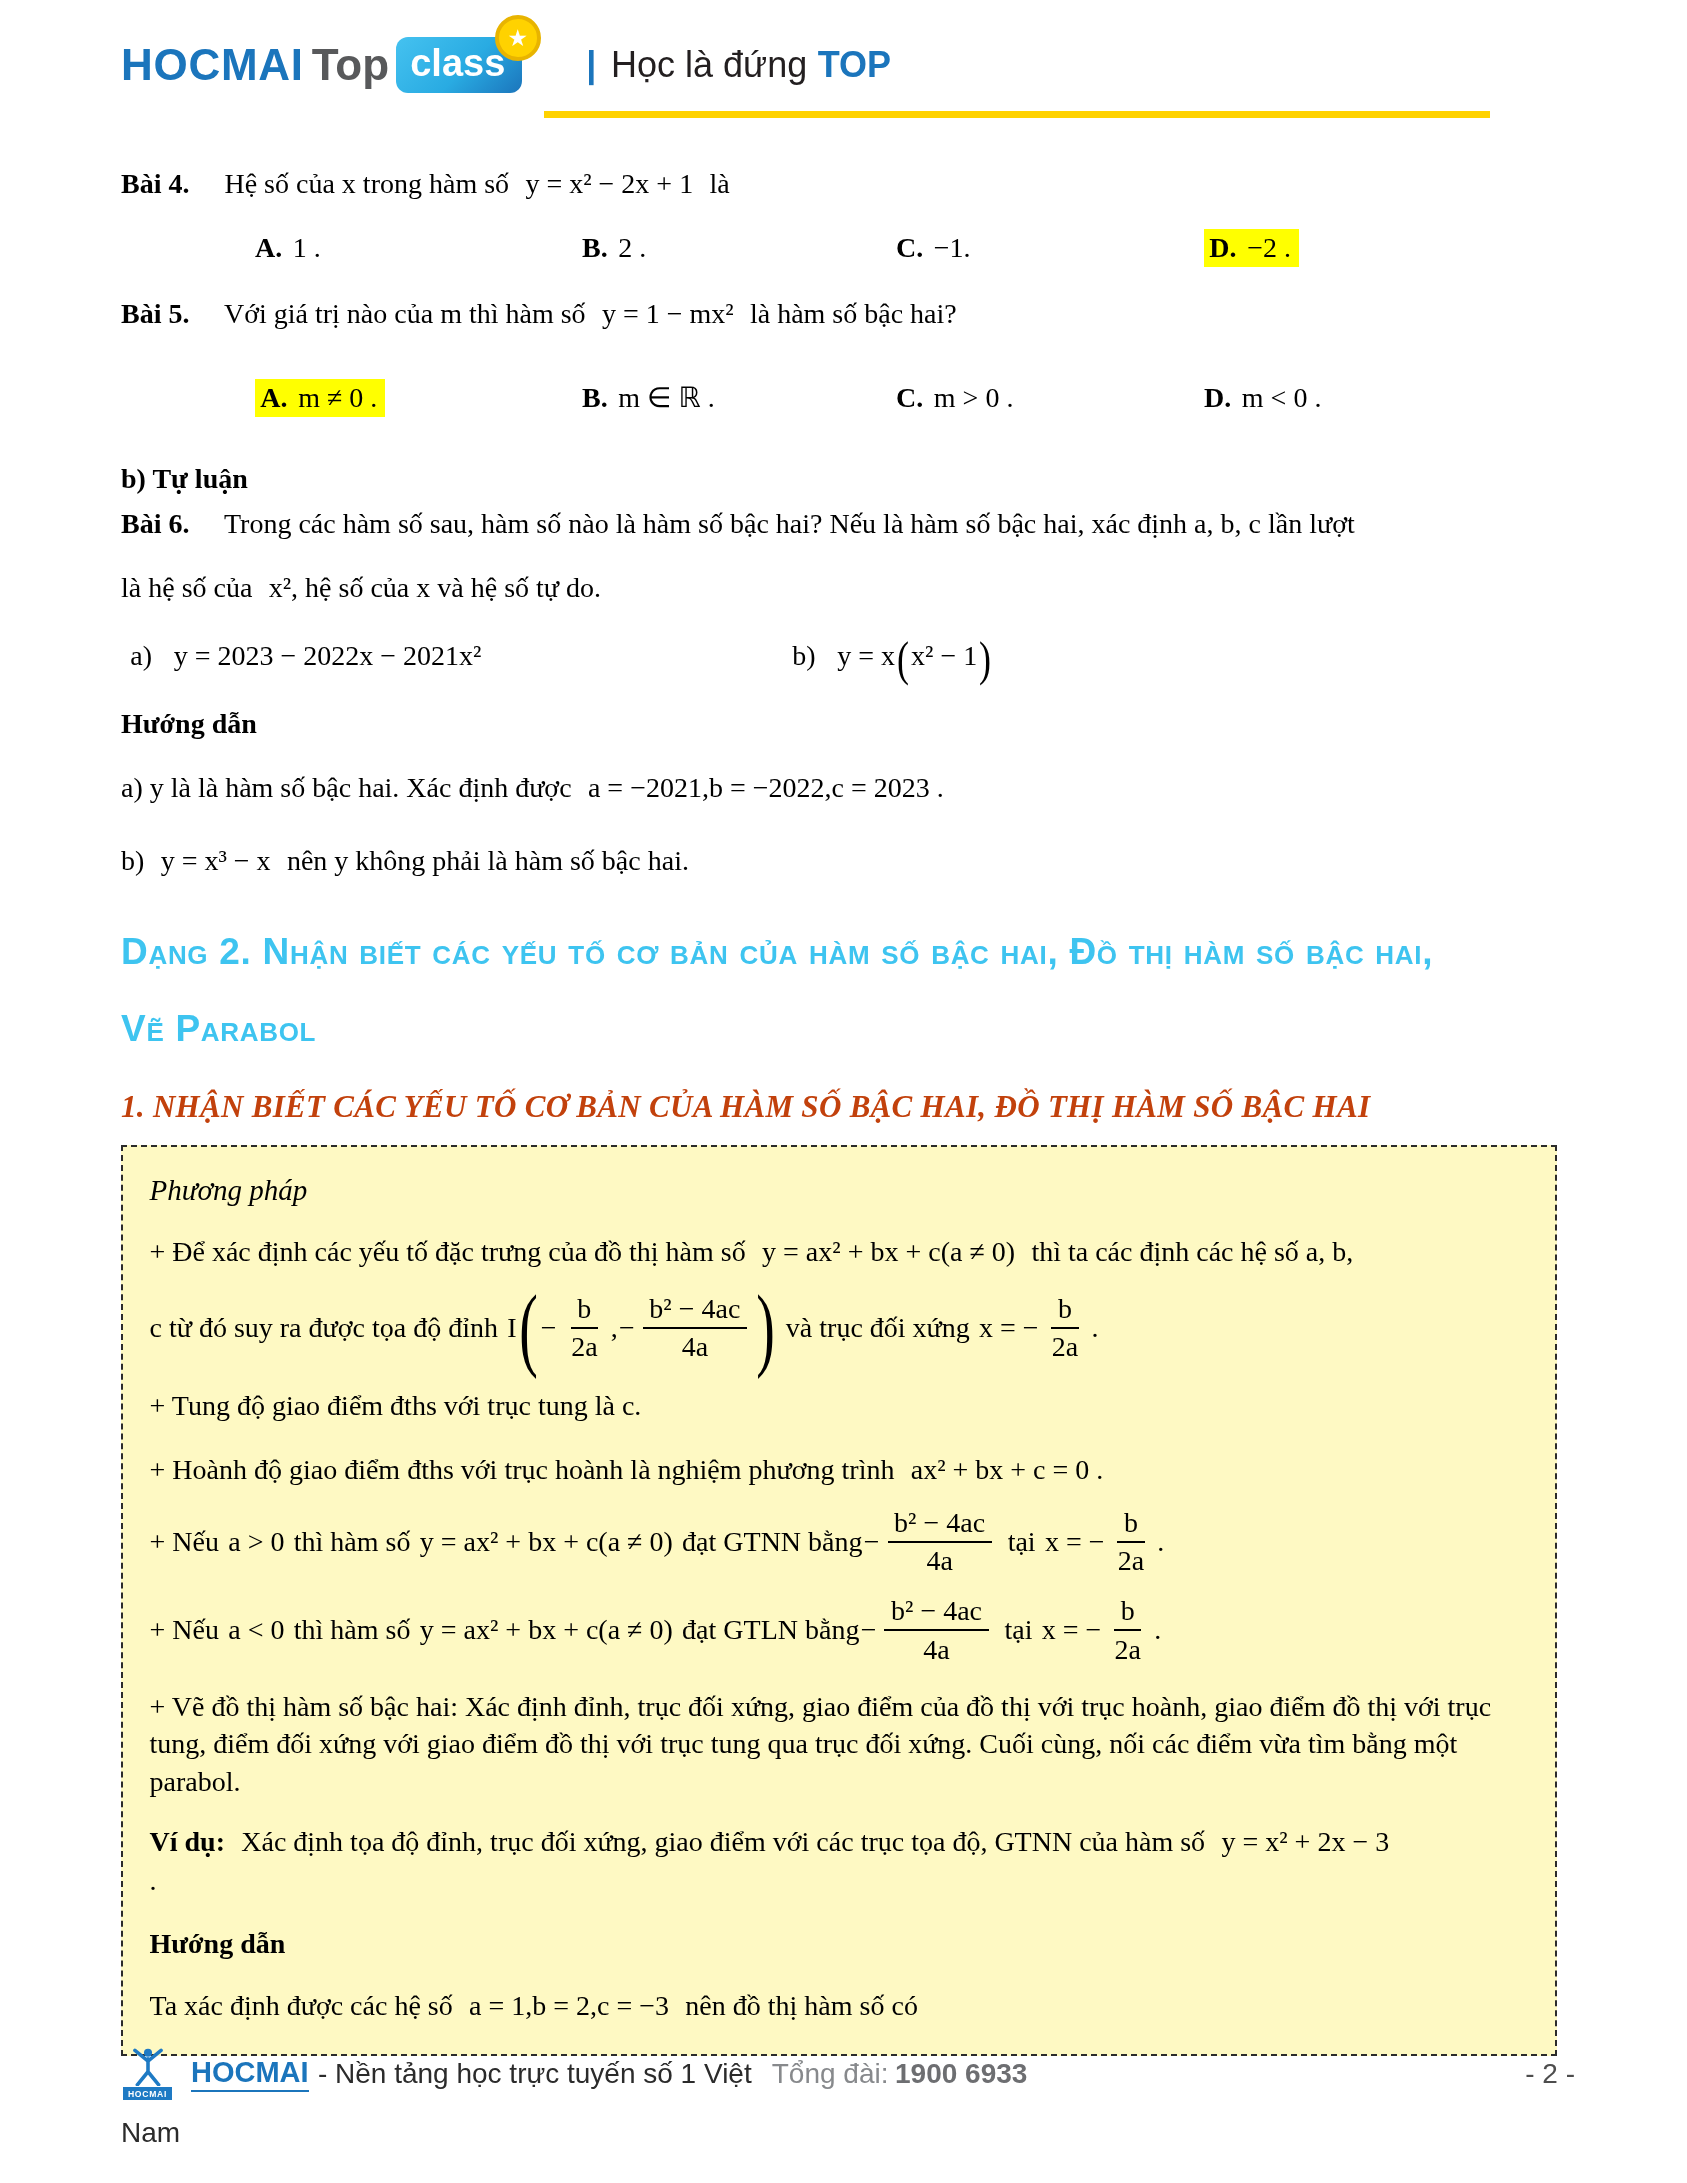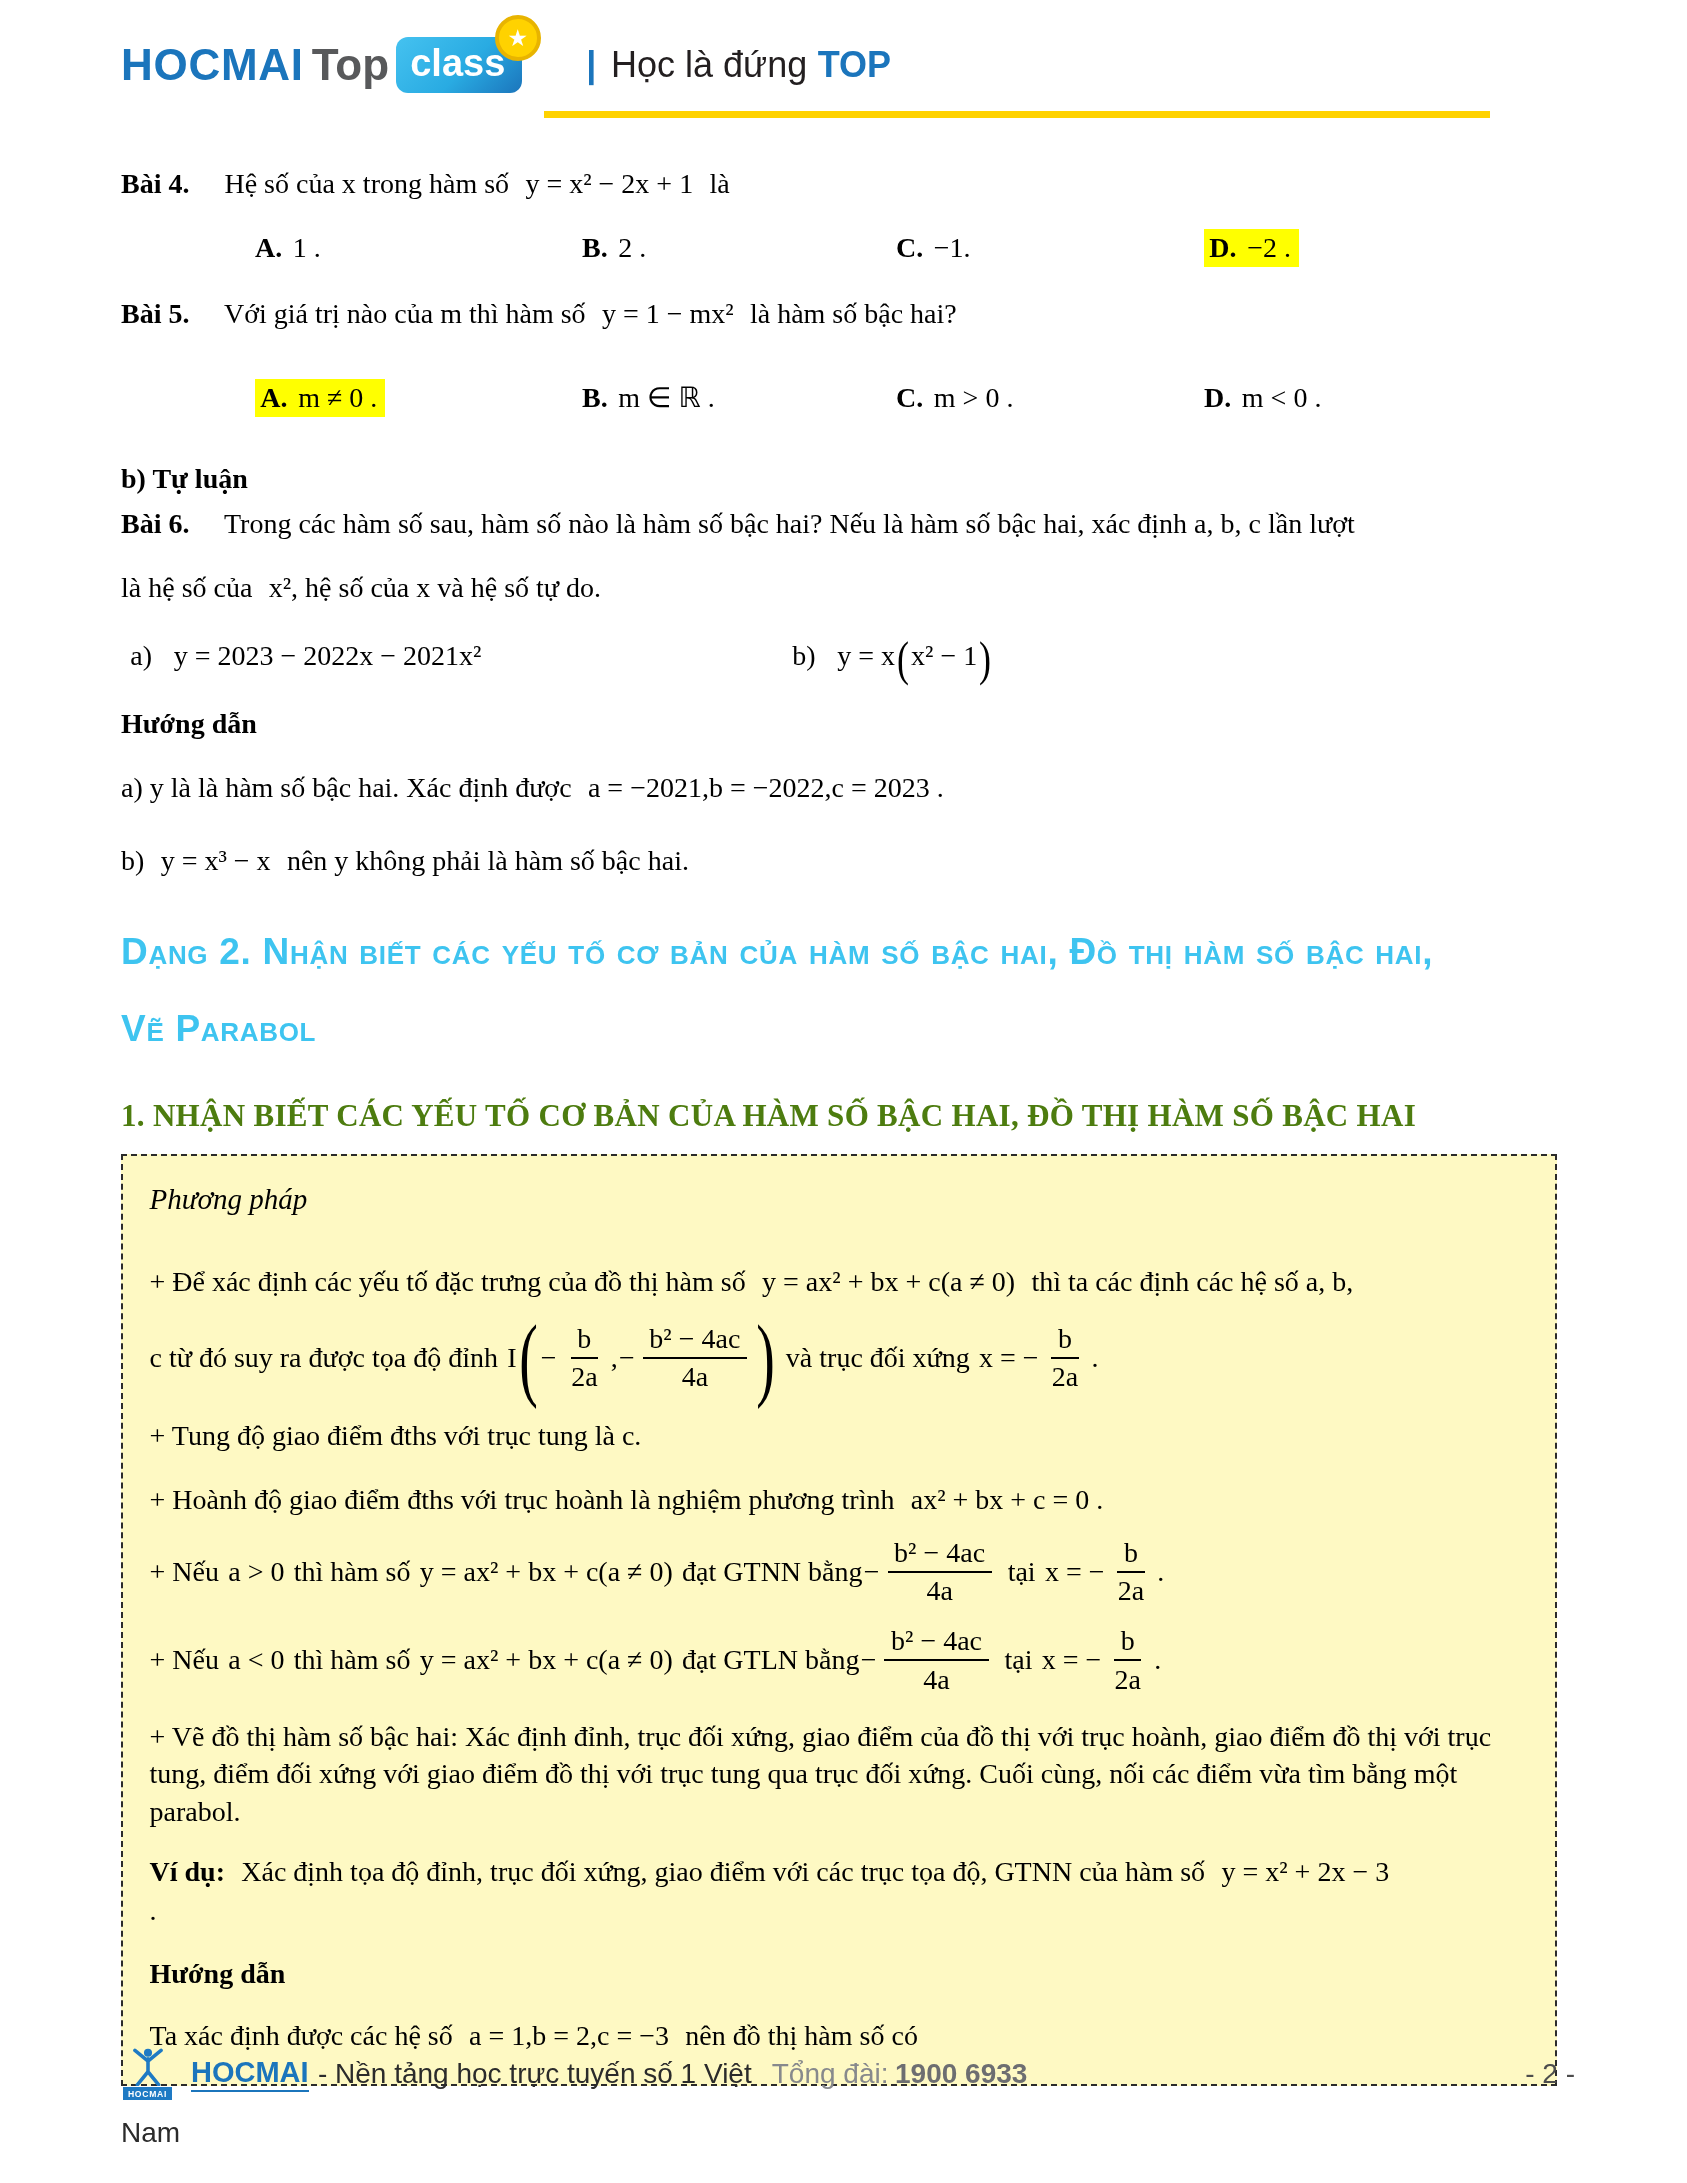--- a/index.html
+++ b/index.html
@@ -37,27 +37,27 @@
   .parts{display:flex;margin-top:33px;align-items:center;}
   .part-a{width:662px;padding-left:9.3px;}
   .plbl{margin-right:14.6px;}
   .mp{font-size:48px;line-height:0;vertical-align:middle;font-weight:400;display:inline-block;transform:scaleX(.75);}
   .hd-heading{margin-top:36px;font-weight:700;}
   .hd-a{margin-top:30px;}
   .hd-b{margin-top:36px;}
 
   
   .dang2{margin-top:34px;font-family:"Liberation Sans",sans-serif;font-weight:700;color:#3EC4F0;font-variant:small-caps;font-size:37px;line-height:2.08;letter-spacing:0.7px;}
-  .red-heading{margin-top:30px;font-weight:700;color:#4d7c0f;font-size:31px;letter-spacing:0.3px;}
+  .red-heading{margin-top:21px;font-weight:700;color:#c2410c;font-size:31px;letter-spacing:0.3px;font-style:italic;}
 
   
   .method-box{margin-top:20px;background:#fef9c3;border:2px dashed #2b2b2b;padding:26.5px 29px 30px 26.5px;width:1376px;}
   .box-title{font-style:italic;font-size:29px;}
   .bl{line-height:1.3;}
-  .bl1{margin-top:48px;}
+  .bl1{margin-top:27px;}
   .bl2{margin-top:22.5px;display:flex;align-items:center;flex-wrap:nowrap;}
   .bl3{margin-top:25px;}
   .bl4{margin-top:28px;}
   .bl5,.bl6{margin-top:18.5px;display:flex;align-items:center;}
   .bl7{margin-top:22.5px;line-height:1.34;}
   .blvd{margin-top:24px;}
   .bldot{margin-top:2.6px;}
   .blhd{margin-top:28px;font-weight:700;}
   .bllast{margin-top:28px;}
   .vd-label{font-weight:700;margin-right:9.3px;}

